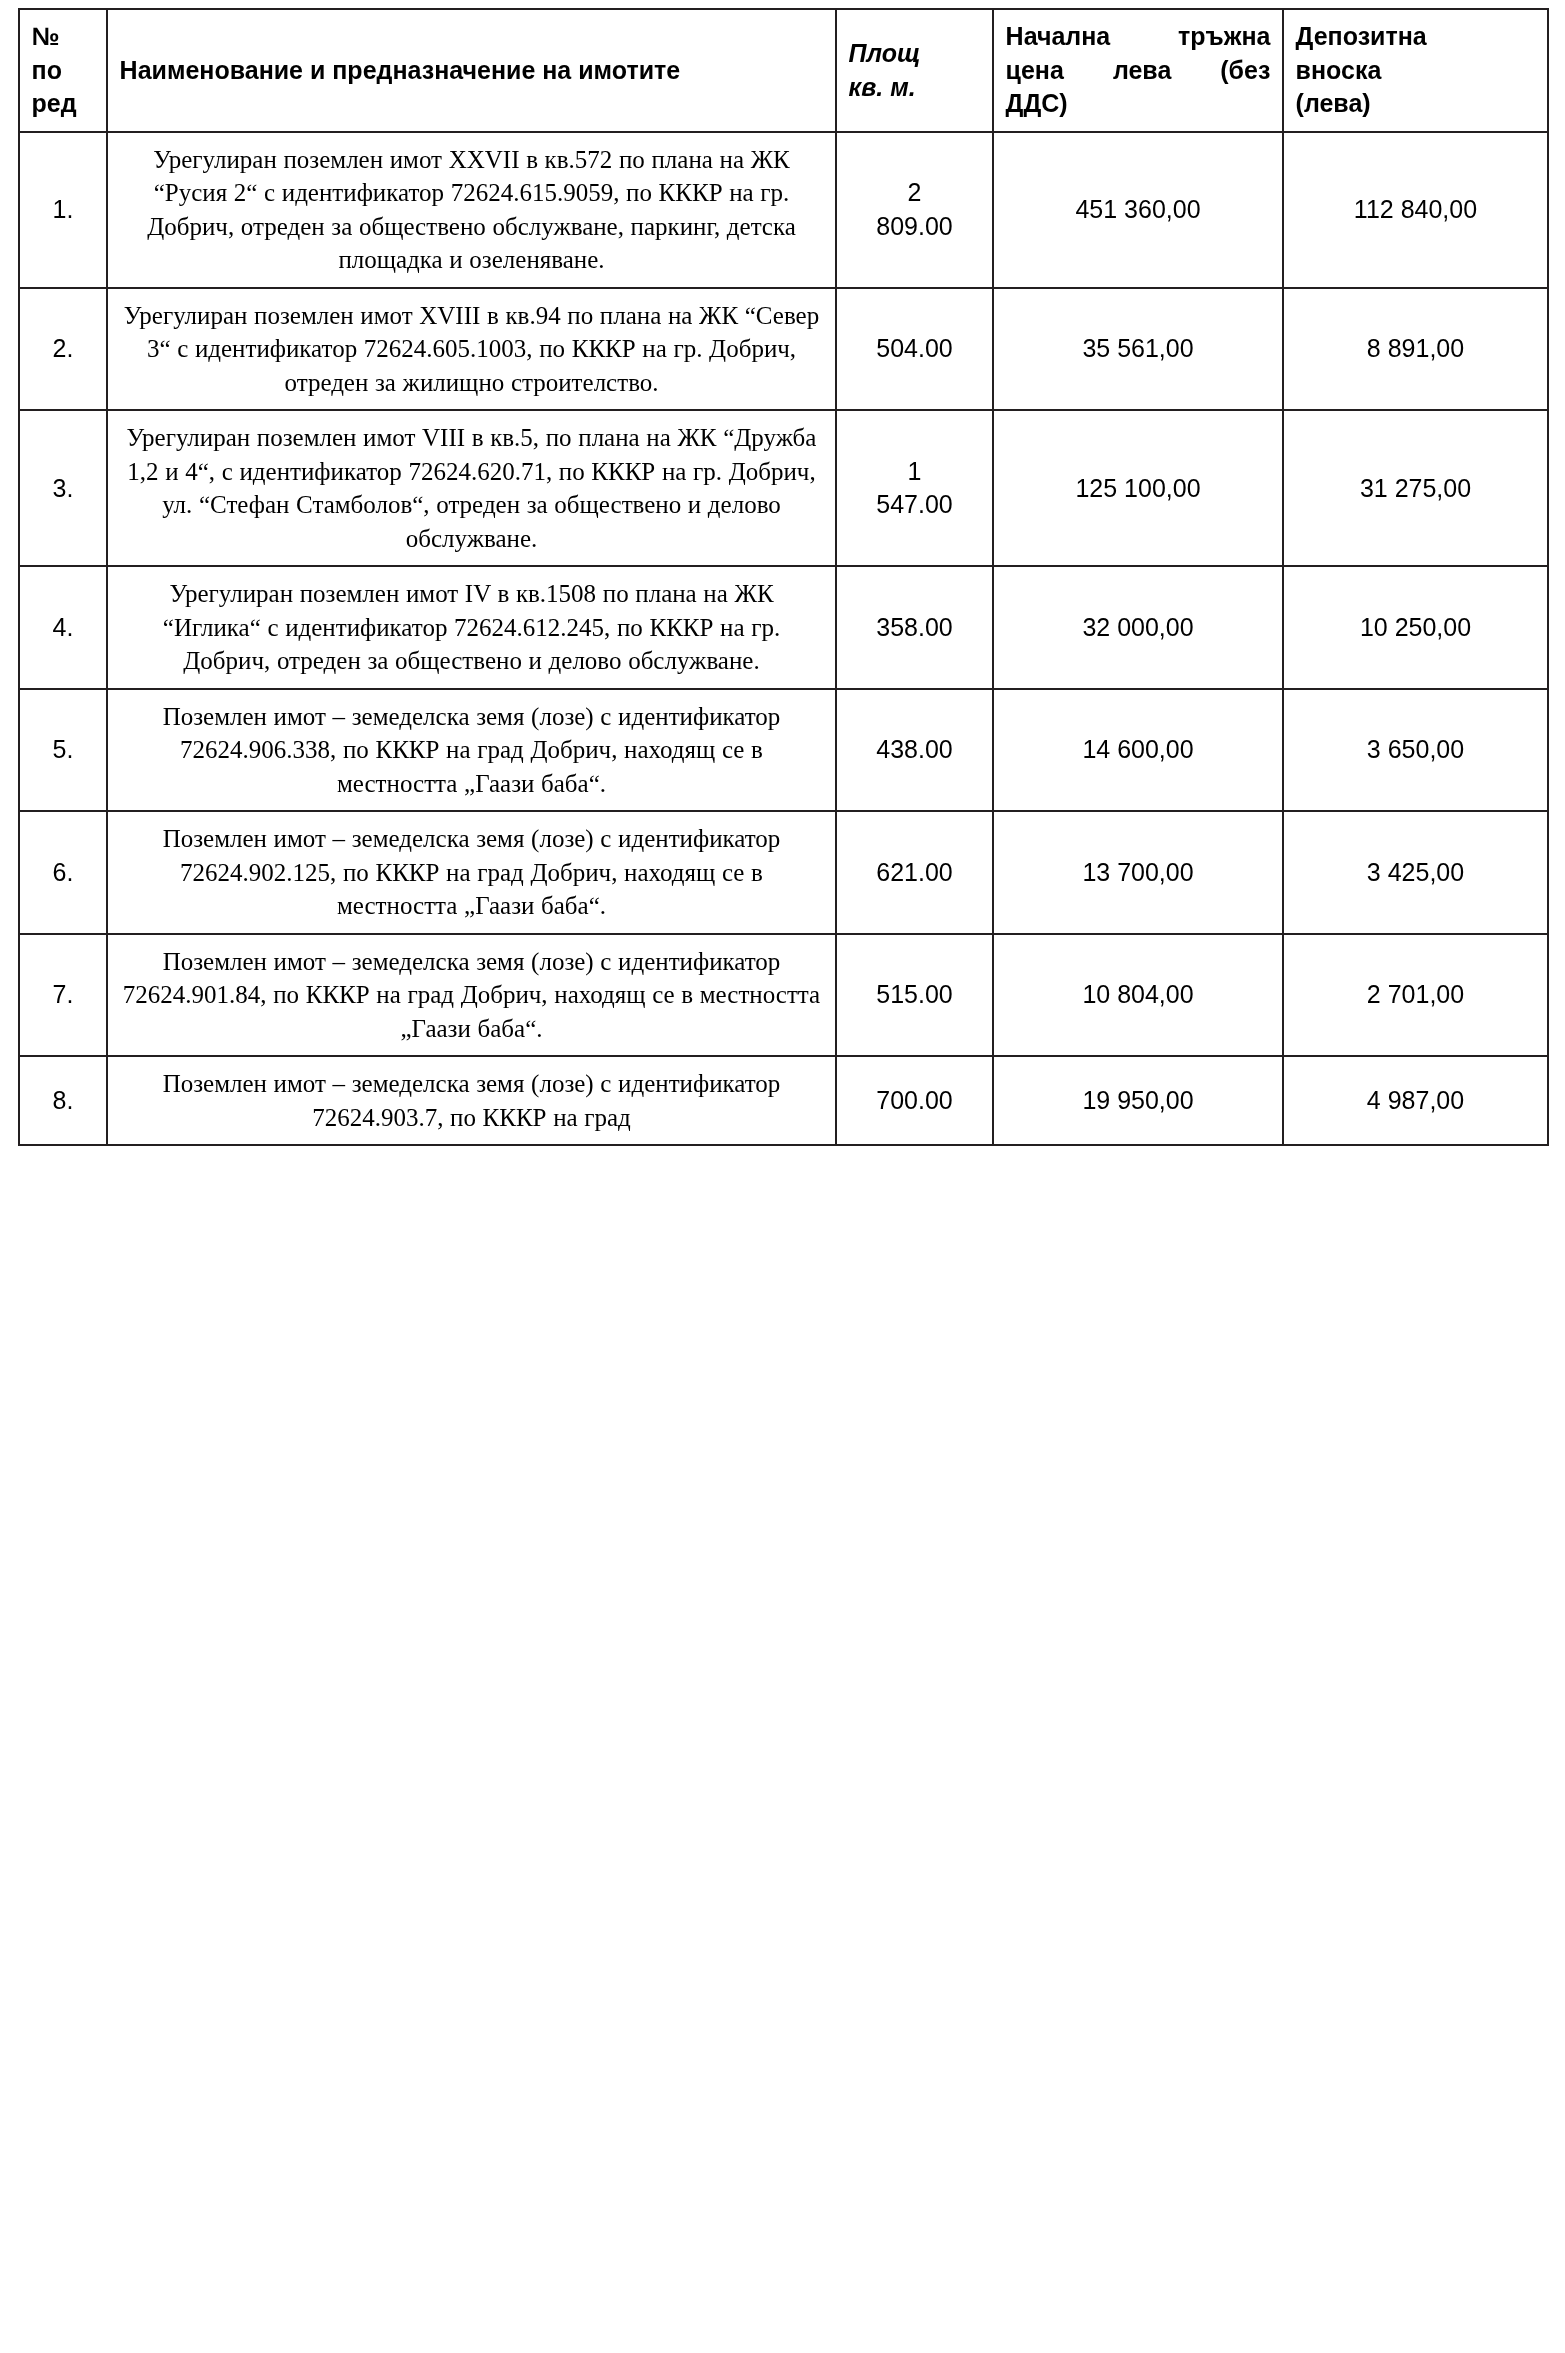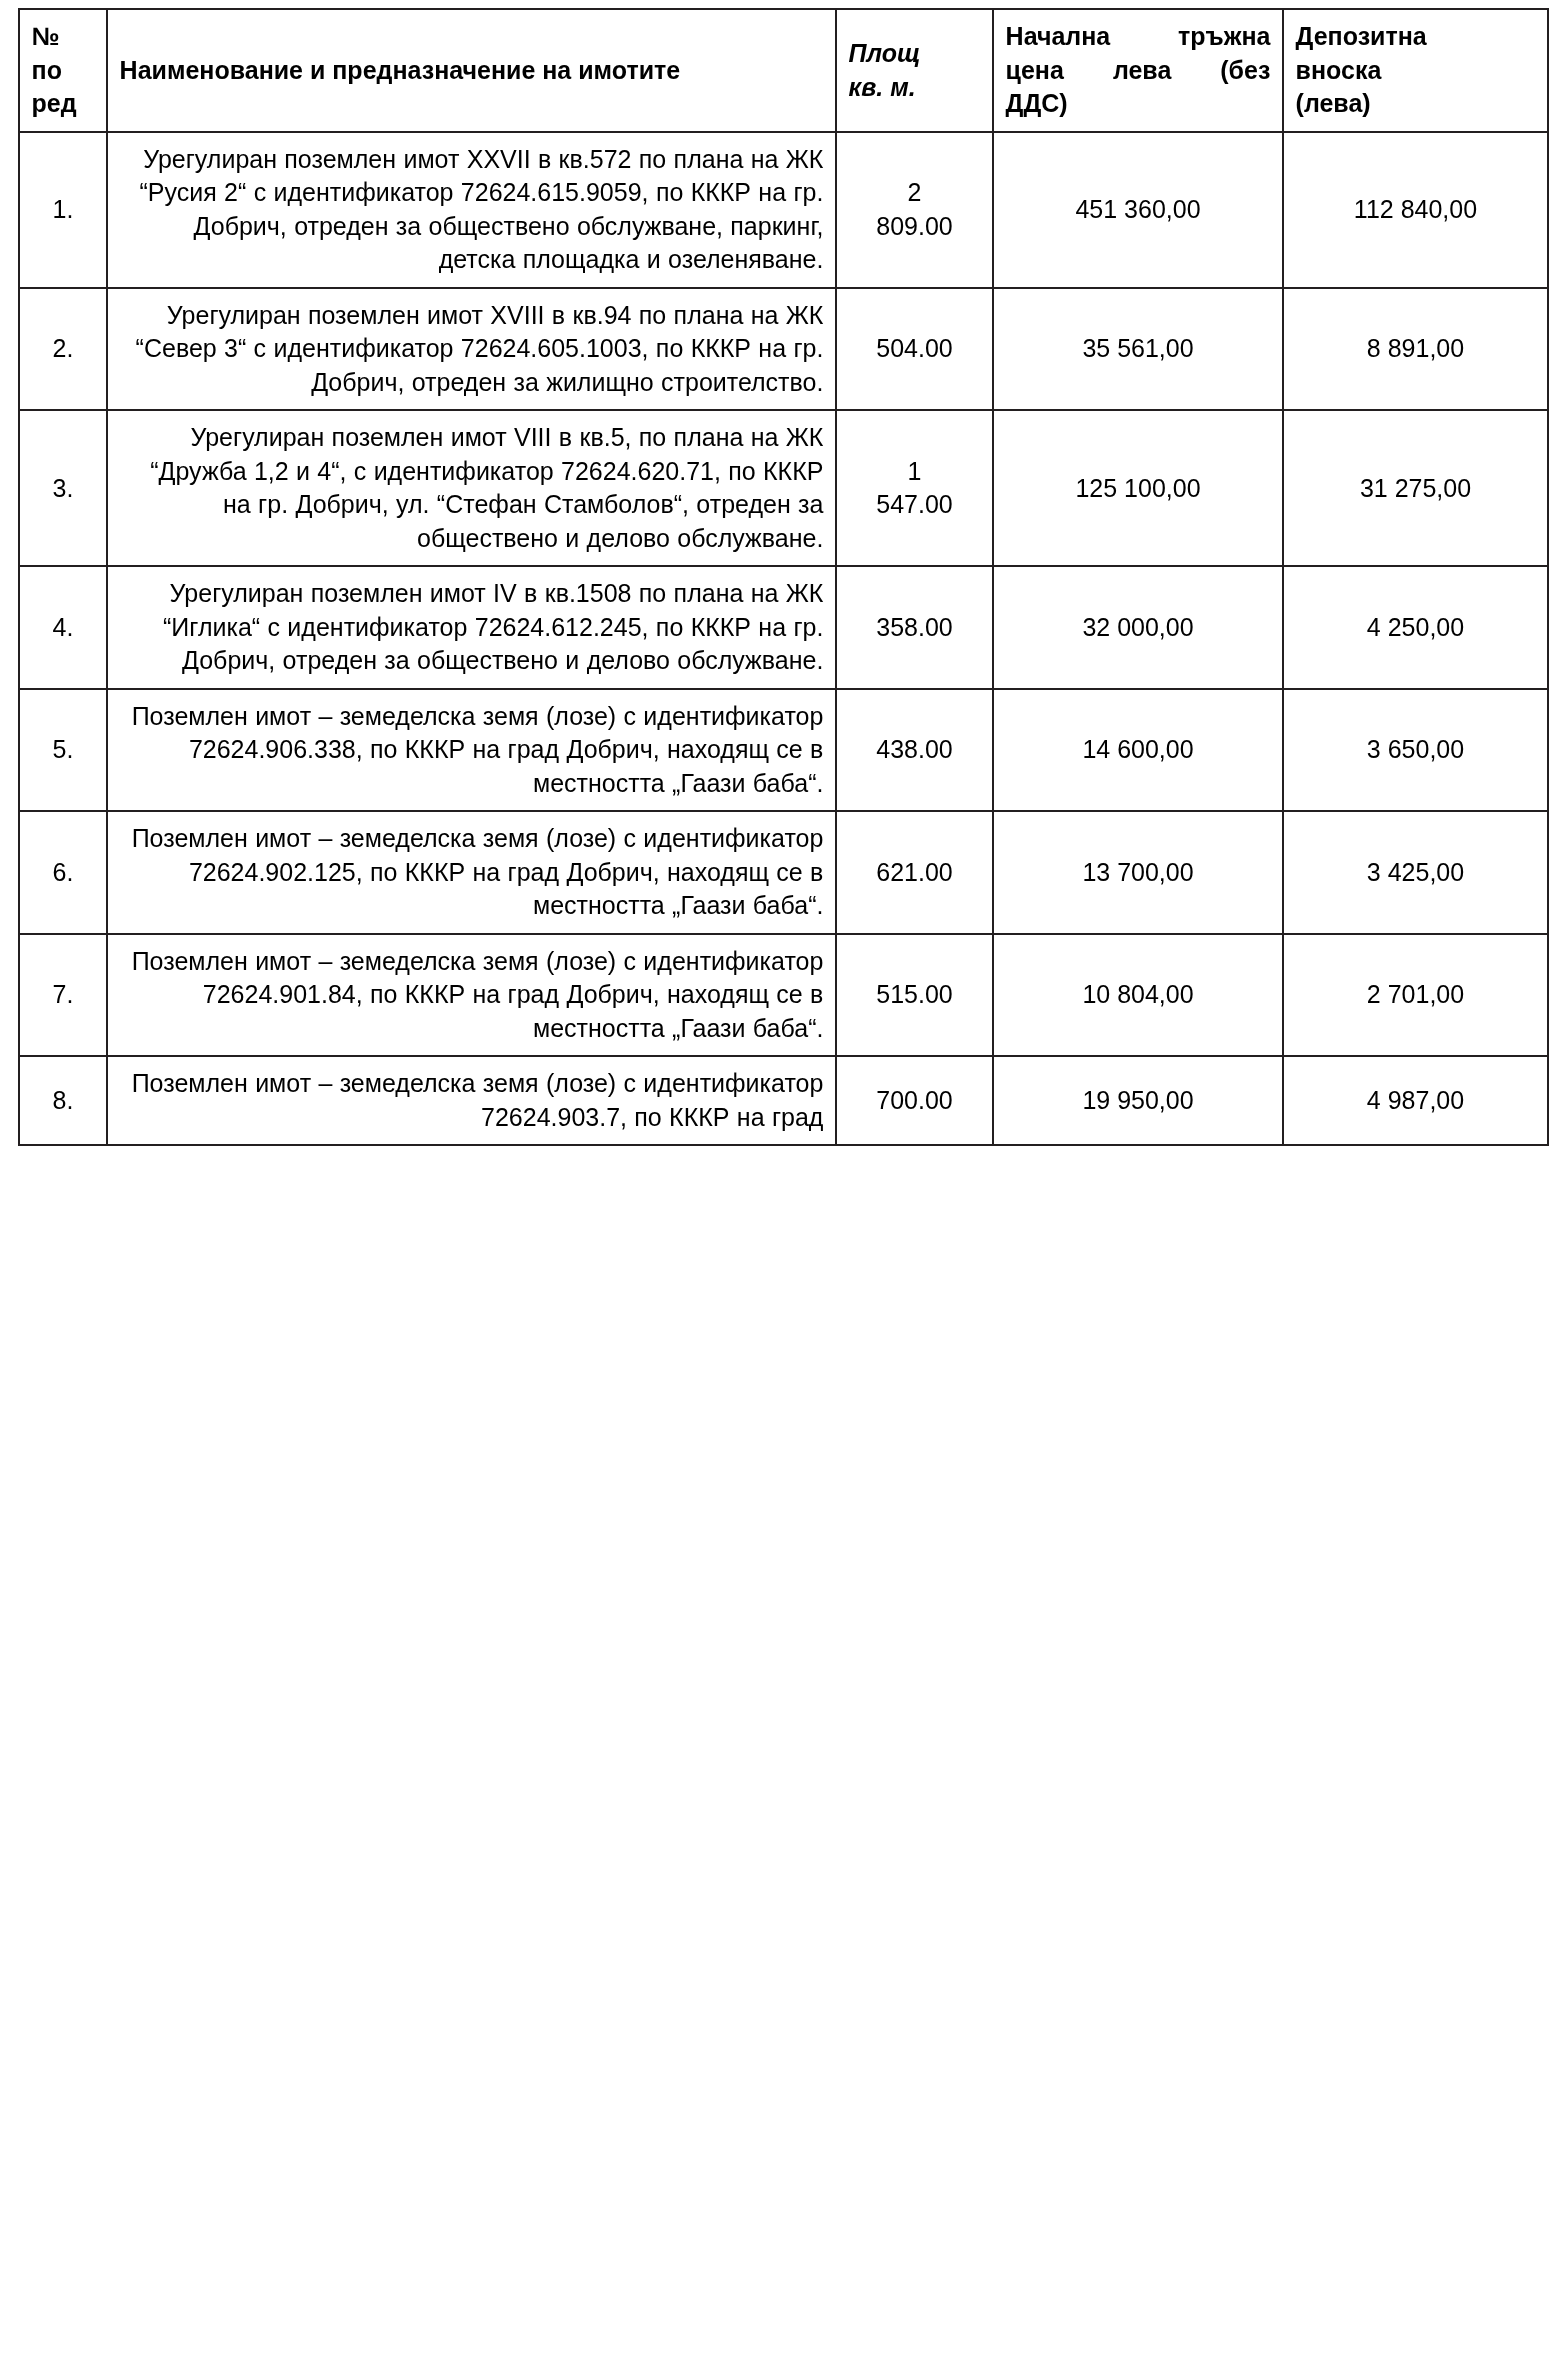--- a/index.html
+++ b/index.html
@@ -58,22 +58,23 @@
   th.h-price span.lastline {
     text-align: right;
     display: block;
   }
 
   td.cell-num {
     text-align: center;
     font-size: 25px;
   }
   td.cell-desc {
-    text-align: right;
+    text-align: center;
     word-spacing: 0.4px;
+    font-family: Liberation Serif, serif;
   }
   td.cell-area,
   td.cell-price,
   td.cell-deposit {
     text-align: center;
     white-space: pre-line;
   }
 </style>
 </head>
 <body>
@@ -128,21 +129,21 @@
         <td class="cell-area">1
 547.00</td>
         <td class="cell-price">125 100,00</td>
         <td class="cell-deposit">31 275,00</td>
       </tr>
       <tr>
         <td class="cell-num">4.</td>
         <td class="cell-desc">Урегулиран поземлен имот IV в кв.1508 по плана на ЖК “Иглика“ с идентификатор 72624.612.245, по КККР на гр. Добрич, отреден за обществено и делово обслужване.</td>
         <td class="cell-area">358.00</td>
         <td class="cell-price">32 000,00</td>
-        <td class="cell-deposit">4 250,00</td>
+        <td class="cell-deposit">10 250,00</td>
       </tr>
       <tr>
         <td class="cell-num">5.</td>
         <td class="cell-desc">Поземлен имот – земеделска земя (лозе) с идентификатор 72624.906.338, по КККР на град Добрич, находящ се в местността „Гаази баба“.</td>
         <td class="cell-area">438.00</td>
         <td class="cell-price">14 600,00</td>
         <td class="cell-deposit">3 650,00</td>
       </tr>
       <tr>
         <td class="cell-num">6.</td>

